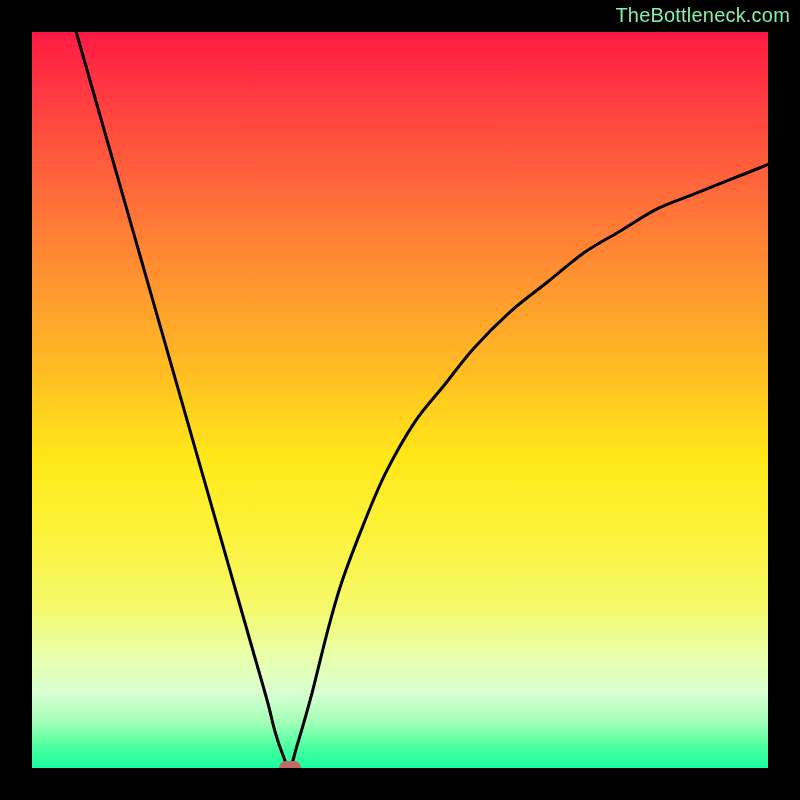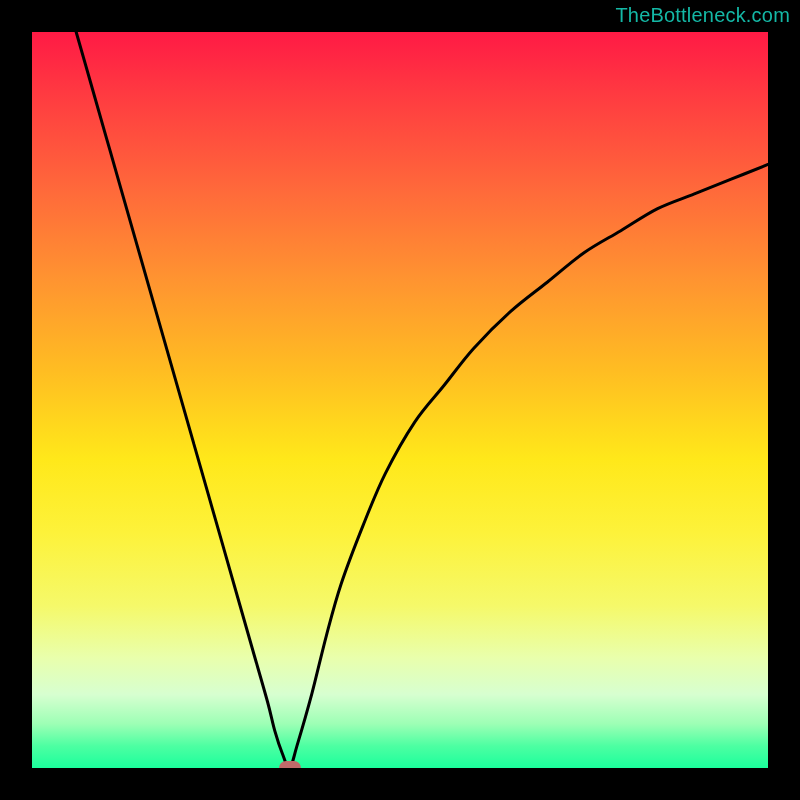--- a/index.html
+++ b/index.html
@@ -49,21 +49,21 @@
     width: 22px;
     height: 14px;
     border-radius: 7px;
     background: #c06a6a;
     transform: translate(-50%, -50%);
   }
   .attribution {
     position: absolute;
     top: 4px;
     right: 10px;
-    color: #14b8a6;
+    color: #86efac;
     font-size: 20px;
     font-weight: 500;
     letter-spacing: 0.2px;
   }
 </style>
 </head>
 <body>
 
 <div class="plot"></div>
 

